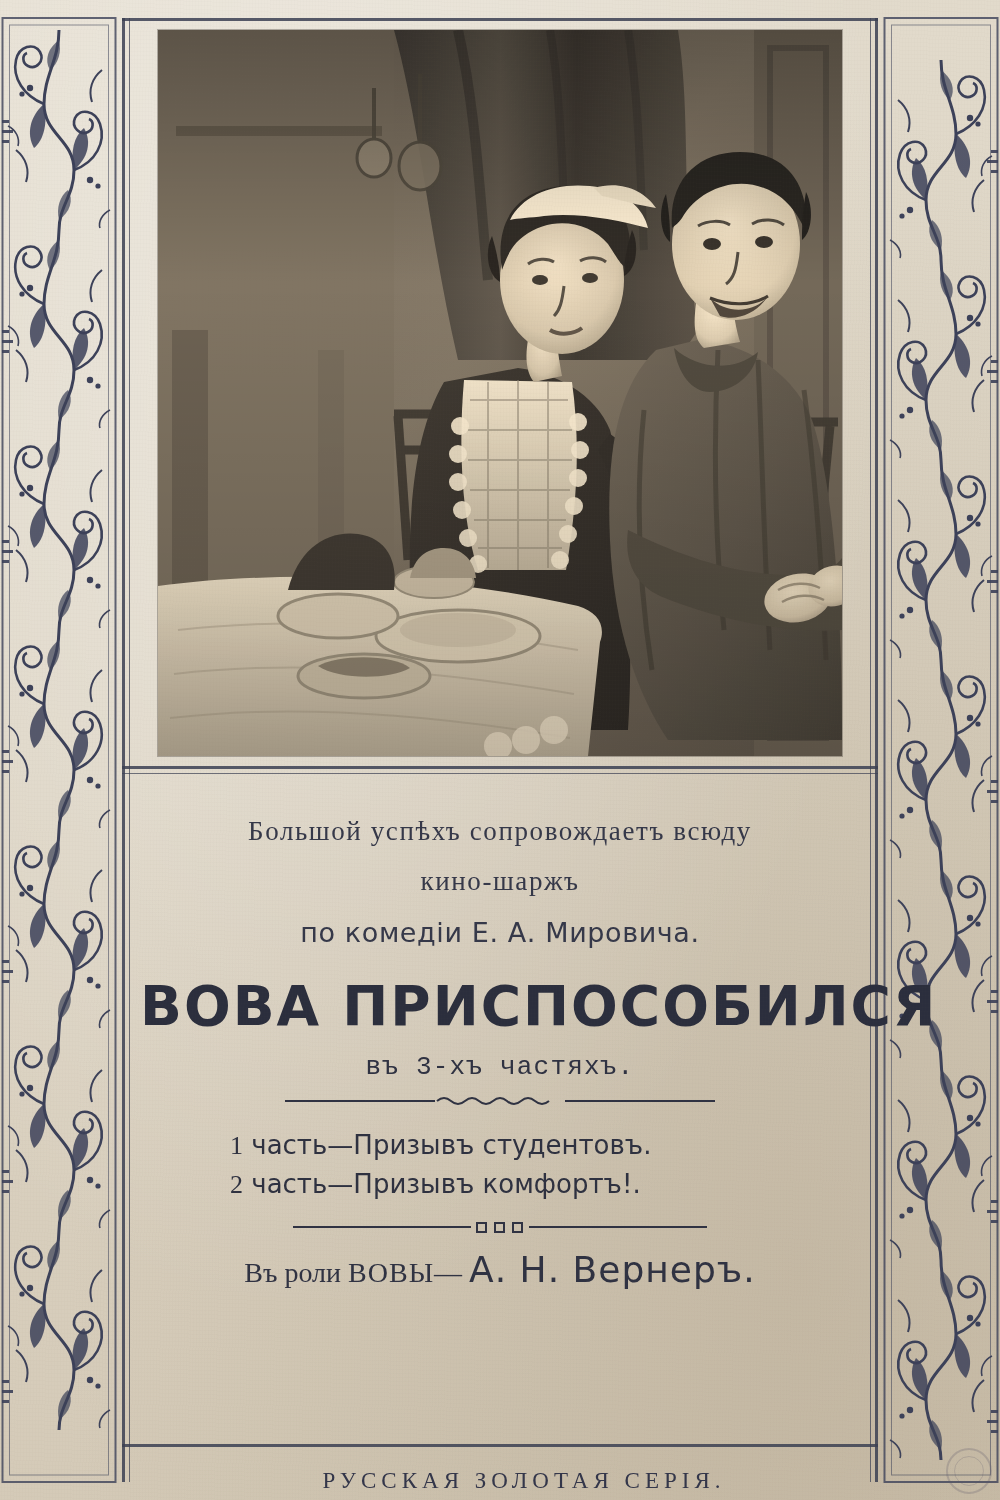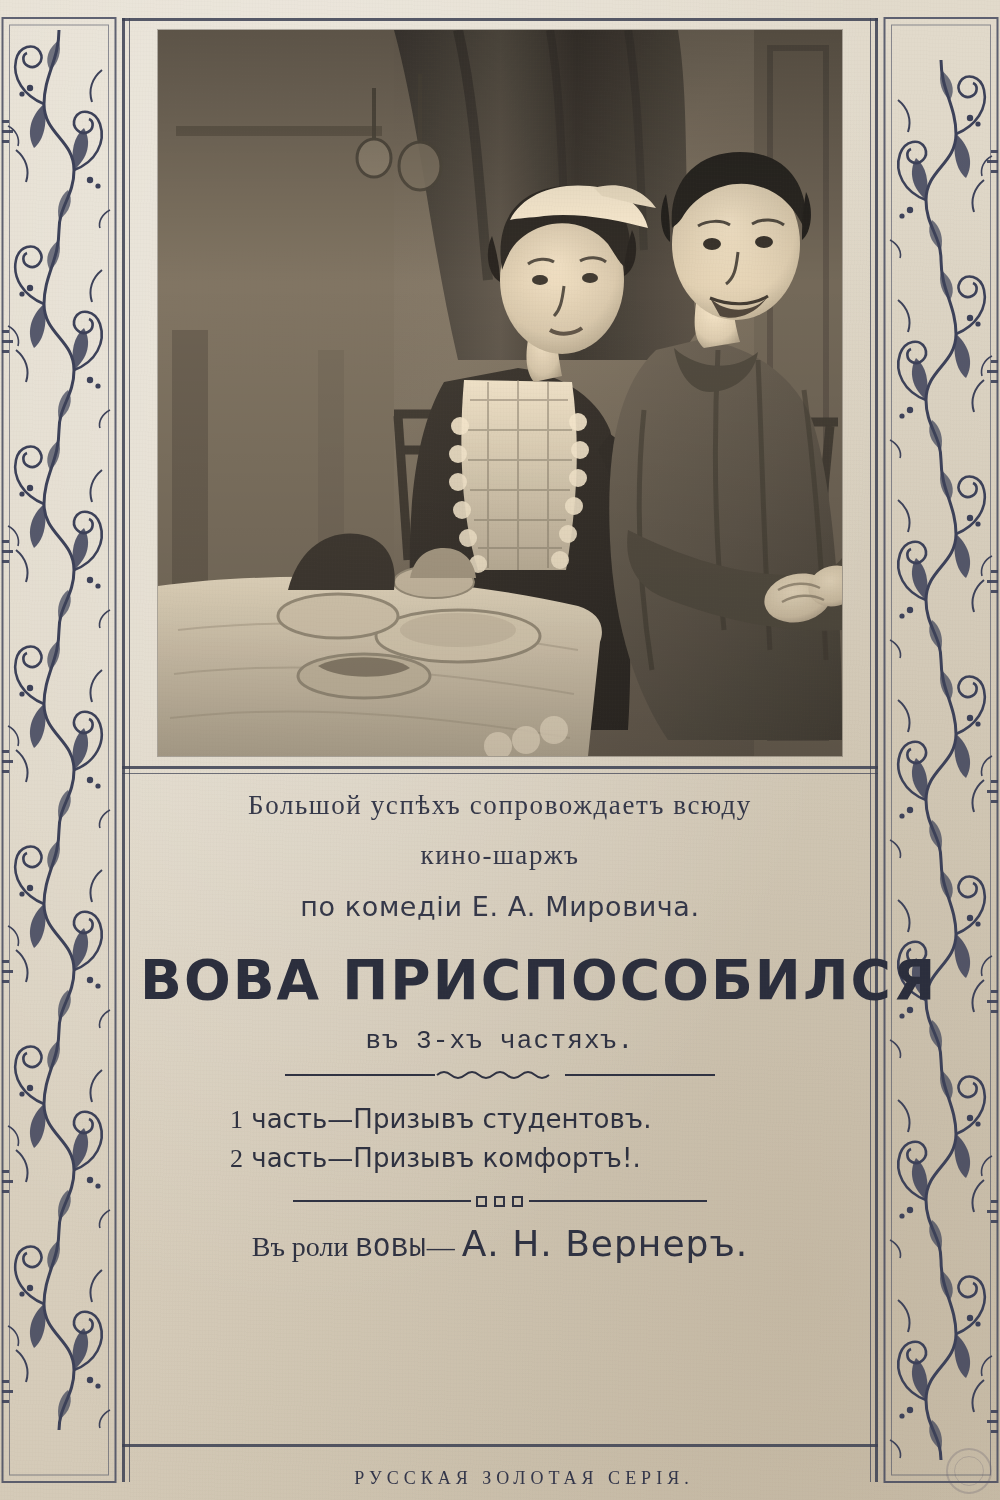--- a/index.html
+++ b/index.html
@@ -94,21 +94,21 @@
     width: 1px; height: 1px;
     overflow: hidden;
     clip: rect(0 0 0 0);
     white-space: nowrap;
   }
 
   
   .text-block {
     position: absolute;
     left: 140px;
-    top: 790px;
+    top: 816px;
     width: 720px;
     text-align: center;
     color: #2f3242;
   }
   .line-sub {
     font-family: "Liberation Serif", serif;
     font-size: 27px;
     letter-spacing: 1.6px;
     margin: 0 0 19px 0;
     color: #353849;
@@ -161,37 +161,37 @@
     margin: 2px 0 10px 0;
     color: #2e3140;
     white-space: nowrap;
   }
   .role {
     font-size: 28px;
     margin: 0;
     white-space: nowrap;
   }
   .role .pre { font-family: "Liberation Serif", serif; }
-  .role .caps { font-family: Liberation Mono, monospace; letter-spacing: 1px; }
+  .role .caps { font-family: Liberation Serif, serif; letter-spacing: 1px; }
   .role .name {
     font-family: "DejaVu Sans", sans-serif;
     font-weight: normal;
     font-size: 36px;
     letter-spacing: 1px;
   }
 
   
   .footer {
     position: absolute;
     left: 0;
     right: 0;
     top: 1468px;
     text-align: center;
     font-family: "Liberation Serif", serif;
-    font-size: 18px;
+    font-size: 23px;
     letter-spacing: 5px;
     color: #33364a;
     margin-left: 48px;
   }
   .stamp {
     position: absolute;
     right: 8px;
     bottom: 6px;
     width: 42px;
     height: 42px;

